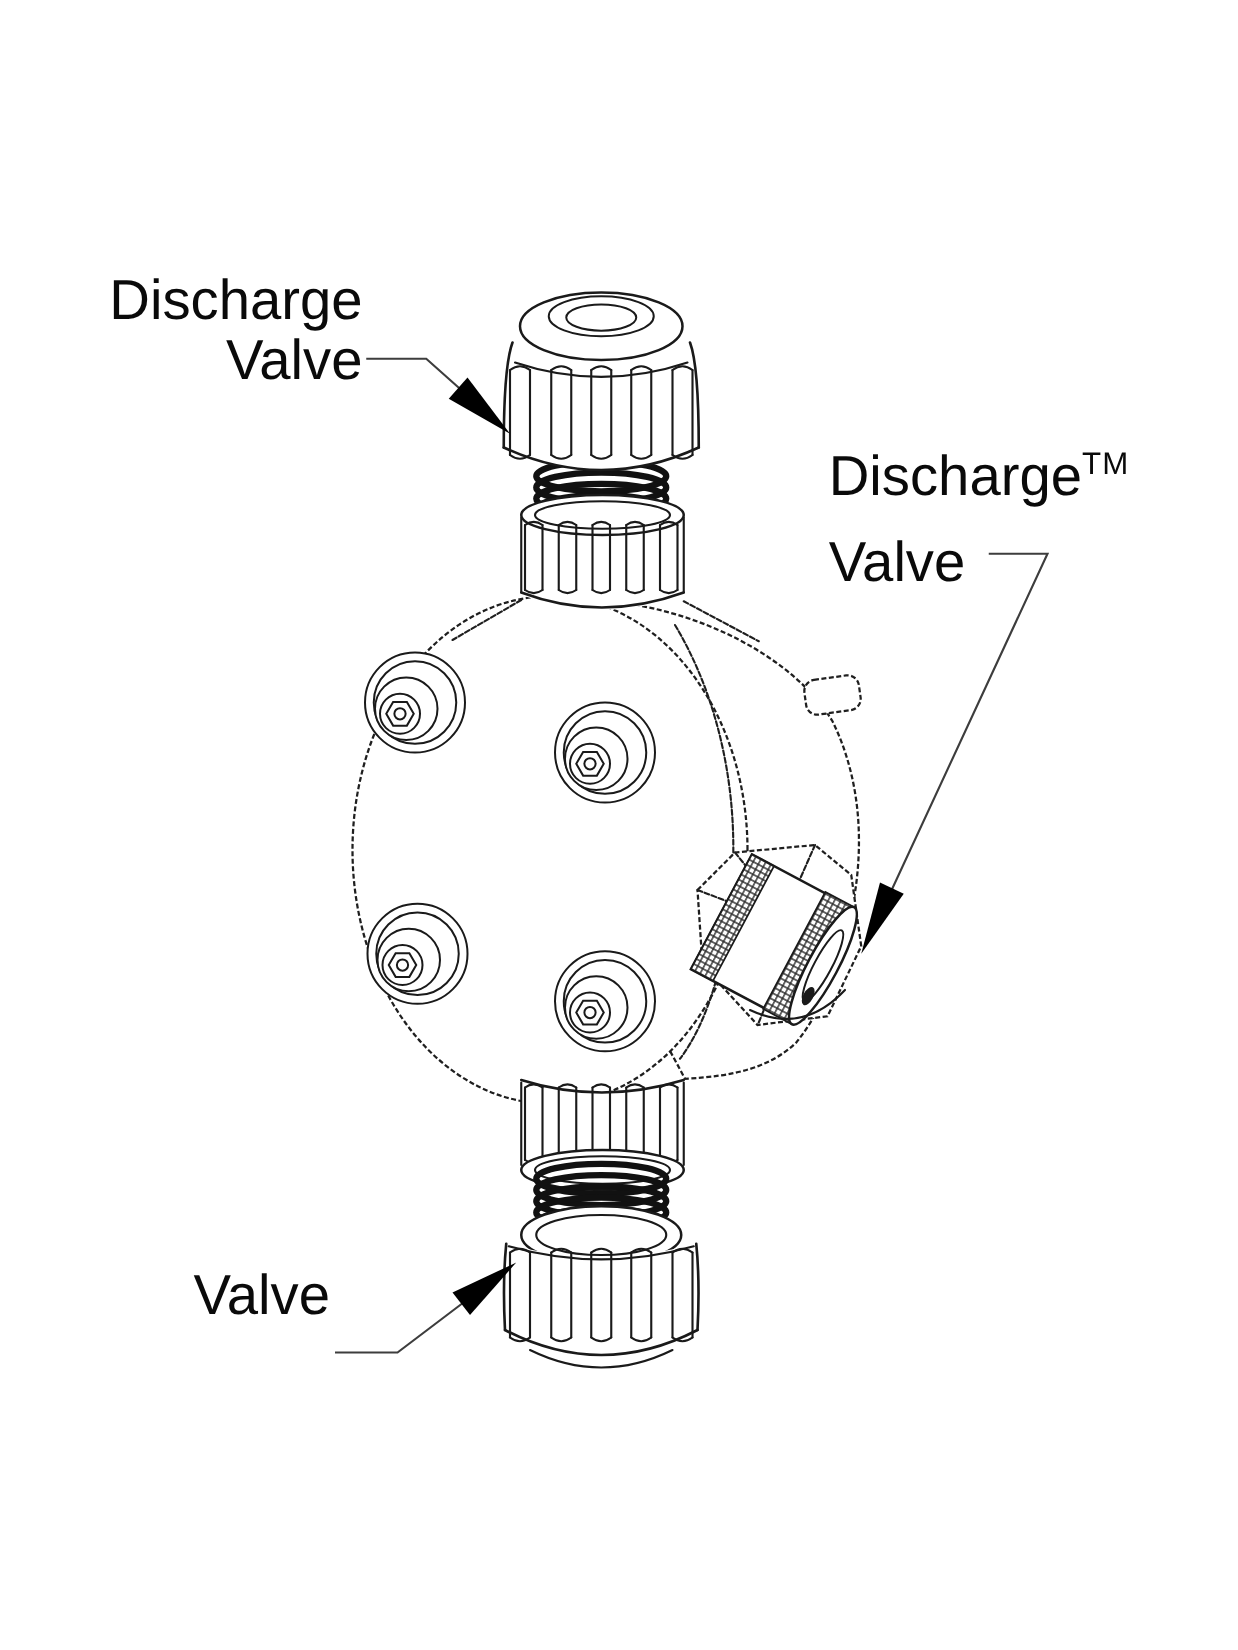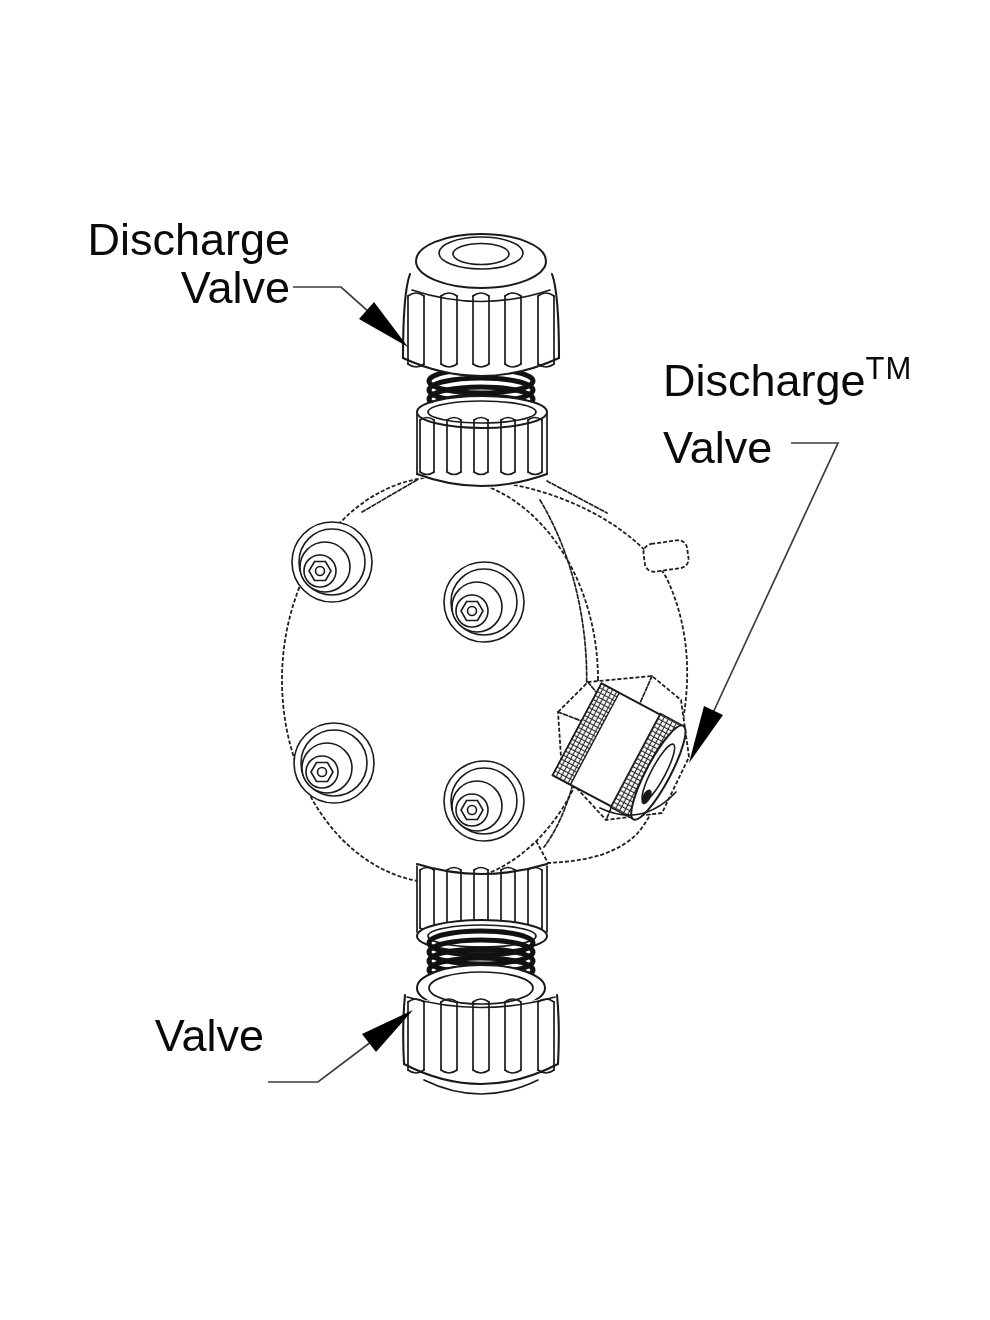--- a/index.html
+++ b/index.html
@@ -3,21 +3,21 @@
 <meta charset="utf-8">
 <style>
   html,body{margin:0;padding:0;background:#ffffff;}
   .page{position:relative;width:990px;height:1320px;background:#ffffff;overflow:hidden;
         font-family:"Liberation Sans", sans-serif;}
   .diagram-svg{position:absolute;left:0;top:0;width:990px;height:1320px;}
   .label{position:absolute;color:#0a0a0a;font-size:45px;line-height:48px;white-space:nowrap;}
   .label .lline{display:block;}
   .label-right{text-align:right;}
   .label-fastprime{line-height:62px;}
-  .tm-sup{font-size:31px;position:relative;top:-17px;letter-spacing:1px;}
+  .tm-sup{font-size:25px;position:relative;top:-17px;letter-spacing:1px;}
   
   .o  {fill:none;stroke:#1a1a1a;stroke-width:1.7;stroke-linecap:round;}
   .ob {fill:none;stroke:#1a1a1a;stroke-width:2.1;stroke-linecap:round;}
   .od {fill:none;stroke:#1f1f1f;stroke-width:1.7;stroke-linecap:round;stroke-dasharray:4 2;}
   .w  {fill:#ffffff;stroke:#1a1a1a;stroke-width:2;}
   .wd {fill:#ffffff;stroke:#1f1f1f;stroke-width:1.8;stroke-dasharray:4 2;}
   .w1 {fill:#ffffff;stroke:#1a1a1a;stroke-width:1.6;}
   .f  {fill:#ffffff;stroke:none;}
   .th {fill:none;stroke:#111111;stroke-width:5;}
   .kn {fill:url(#knurl);stroke:#1a1a1a;stroke-width:1.4;}

